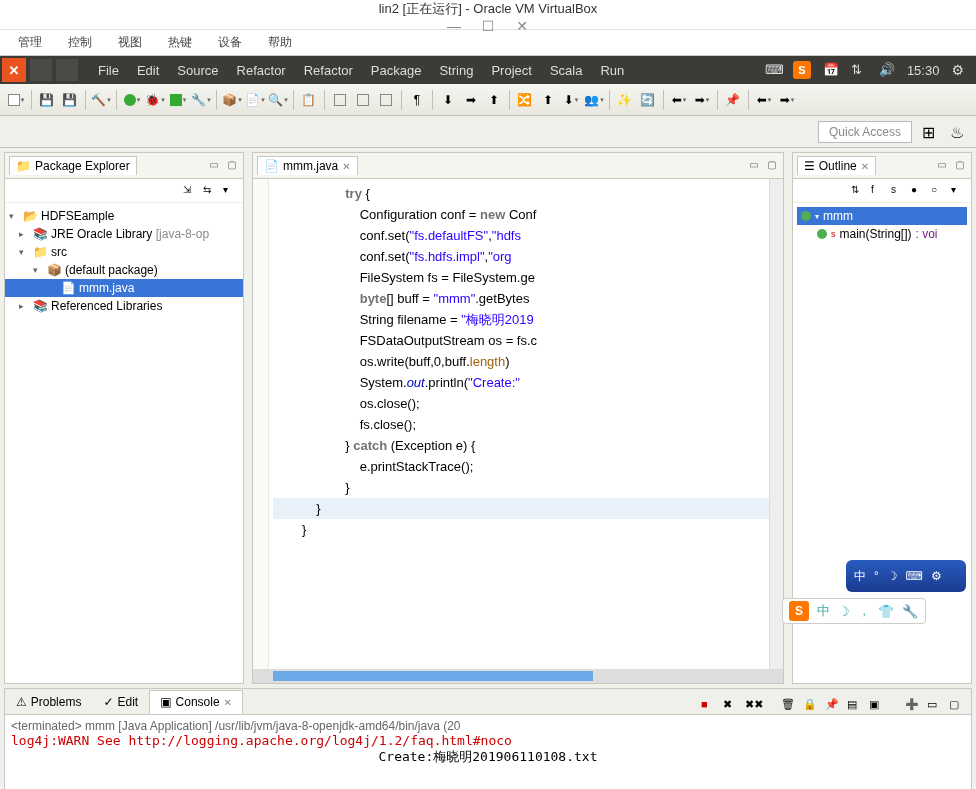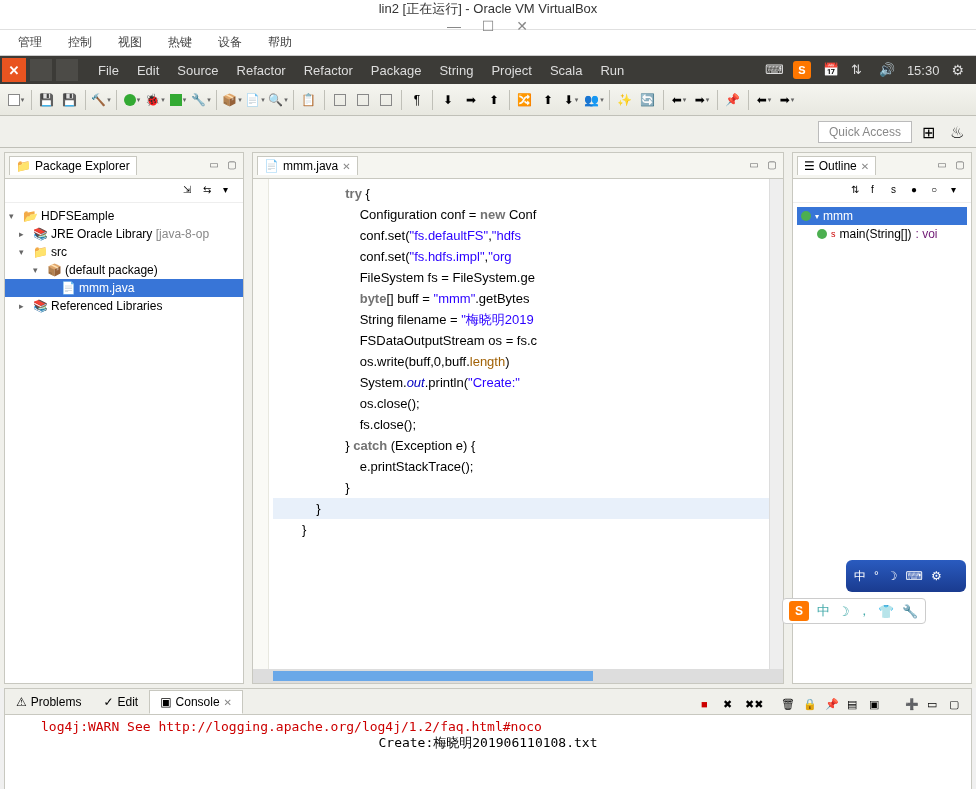--- a/index.html
+++ b/index.html
@@ -84,21 +84,21 @@
 
 
 .console { height:140px; margin:0 4px 4px; }
 .con-tabs { display:flex; height:26px; align-items:flex-end; background:#f0f0eb; border-bottom:1px solid #c8c8c0;}
 .con-tabs .ct { padding:4px 10px; font-size:12px; display:flex; align-items:center; gap:4px; border:1px solid transparent;}
 .con-tabs .ct.active { background:#fff; border:1px solid #c8c8c0; border-bottom:1px solid #fff;}
 .con-tabs .tbr { margin-left:auto; display:flex; gap:6px; padding:0 6px;}
 .con-tabs .tbr span{width:16px;height:16px;font-size:11px;}
 .con-body { background:#fff; flex:1; padding:4px 6px; font-size:12px; overflow:hidden;}
 .con-term { color:#666;}
-.con-warn { color:#c00; font-family:monospace; font-size:13px;margin-left:30px;}
+.con-warn { color:#c00; font-family:monospace; font-size:13px;}
 .con-out { font-family:monospace; font-size:13px;text-align:center;}
 
 
 .ime1 { position:absolute; right:10px; top:560px; width:120px; height:32px; background:linear-gradient(#2a5bbf,#1a3b8f); border-radius:6px; display:flex; align-items:center; gap:8px; padding:0 8px; color:#fff; font-size:12px;}
 .ime2 { position:absolute; right:50px; top:598px; background:#fff; border:1px solid #ccc; border-radius:4px; padding:2px 6px; display:flex; gap:8px; font-size:13px; align-items:center;}
 .ime2 .sg{width:20px;height:20px;background:#ff7700;border-radius:3px;color:#fff;font-weight:bold;text-align:center;line-height:20px;font-size:12px;}
 .ime2 span{color:#4aa;}
 
 .x-icon{color:#fff;font-weight:bold;}
 </style>
@@ -342,20 +342,21 @@
       <span>📌</span>
       <span>▤</span>
       <span>▣</span>
       <span style="width:8px"></span>
       <span>➕</span>
       <span>▭</span>
       <span>▢</span>
     </div>
   </div>
   <div class="con-body">
+    <div class="con-term">&lt;terminated&gt; mmm [Java Application] /usr/lib/jvm/java-8-openjdk-amd64/bin/java (20</div>
     <div class="con-warn">log4j:WARN See http://logging.apache.org/log4j/1.2/faq.html#noco</div>
     <div class="con-out">Create:梅晓明201906110108.txt</div>
   </div>
 </div>
 
 <div class="ime1">
   <span>中</span>
   <span>°</span>
   <span>☽</span>
   <span>⌨</span>

